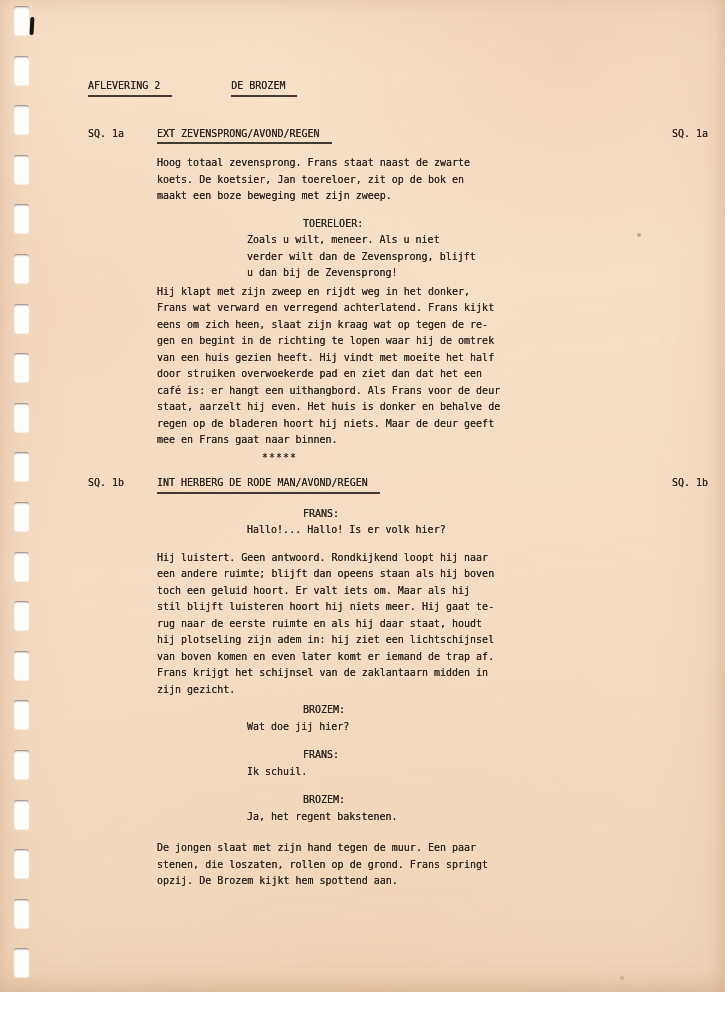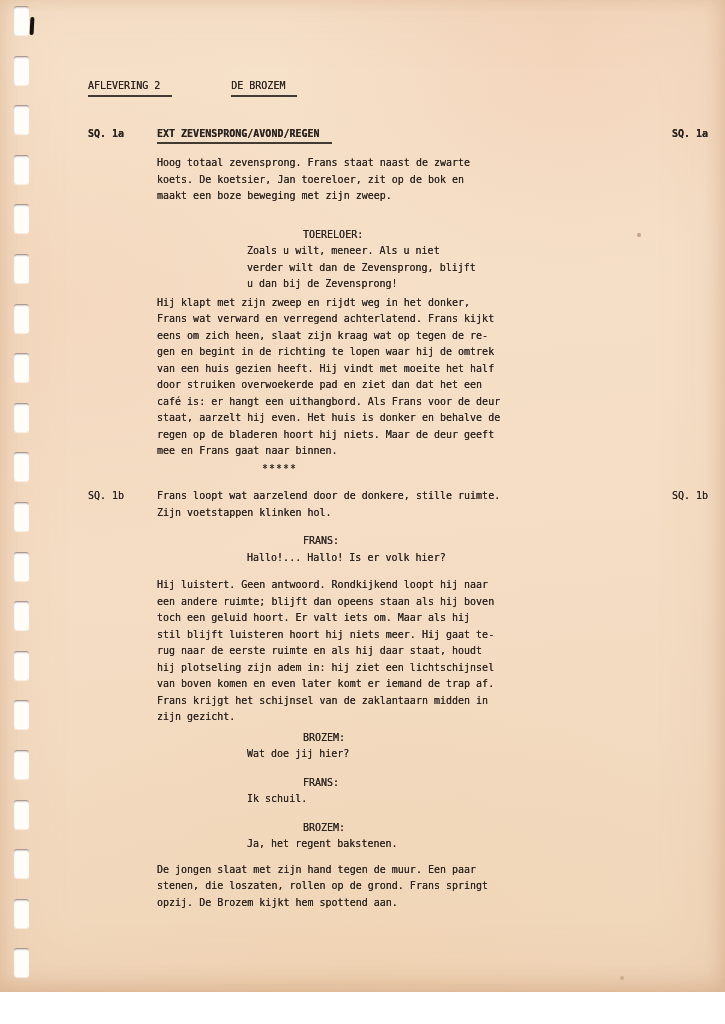--- a/index.html
+++ b/index.html
@@ -107,31 +107,31 @@
   <div class="speck" style="left:637px; top:233px;"></div>
   <div class="speck" style="left:620px; top:976px; opacity:.6;"></div>
 
   <div class="content">
 
     <div class="episode-header">
       <span class="underlined">AFLEVERING 2</span><span class="underlined episode-title-gap">DE BROZEM</span>
     </div>
 
     <div>
-      <div class="scene-head" style="margin-top:29px;font-weight:bold;">
+      <div class="scene-head" style="margin-top:29px;">
         <span class="sq-left">SQ. 1a</span>
         <div class="scene-title-wrap"><span class="underlined">EXT ZEVENSPRONG/AVOND/REGEN</span></div>
         <span class="sq-right">SQ. 1a</span>
       </div>
 
       <div class="action" style="margin-top:11px;">Hoog totaal zevensprong. Frans staat naast de zwarte
 koets. De koetsier, Jan toereloer, zit op de bok en
 maakt een boze beweging met zijn zweep.</div>
 
-      <div class="dialogue" style="margin-top:22px;">
+      <div class="dialogue" style="margin-top:11px;">
         <div class="speaker">TOERELOER:</div>
         <div class="lines">Zoals u wilt, meneer. Als u niet
 verder wilt dan de Zevensprong, blijft
 u dan bij de Zevensprong!</div>
       </div>
 
       <div class="action" style="margin-top:2px;">Hij klapt met zijn zweep en rijdt weg in het donker,
 Frans wat verward en verregend achterlatend. Frans kijkt
 eens om zich heen, slaat zijn kraag wat op tegen de re-
 gen en begint in de richting te lopen waar hij de omtrek
@@ -141,25 +141,24 @@
 staat, aarzelt hij even. Het huis is donker en behalve de
 regen op de bladeren hoort hij niets. Maar de deur geeft
 mee en Frans gaat naar binnen.</div>
 
       <div class="separator" style="margin-top:1px;">*****</div>
     </div>
 
     <div>
       <div class="scene-head" style="margin-top:9px;">
         <span class="sq-left">SQ. 1b</span>
+        <div class="scene-title-wrap"><span class="underlined">INT HERBERG DE RODE MAN/AVOND/REGEN</span></div>
         <span class="sq-right">SQ. 1b</span>
       </div>
 
-      <div class="action" style="margin-top:11px;">Frans loopt wat aarzelend door de donkere, stille ruimte.
-Zijn voetstappen klinken hol.</div>
 
       <div class="dialogue" style="margin-top:12px;">
         <div class="speaker">FRANS:</div>
         <div class="lines">Hallo!... Hallo! Is er volk hier?</div>
       </div>
 
       <div class="action" style="margin-top:11px;">Hij luistert. Geen antwoord. Rondkijkend loopt hij naar
 een andere ruimte; blijft dan opeens staan als hij boven
 toch een geluid hoort. Er valt iets om. Maar als hij
 stil blijft luisteren hoort hij niets meer. Hij gaat te-
@@ -177,19 +176,19 @@
       <div class="dialogue" style="margin-top:12px;">
         <div class="speaker">FRANS:</div>
         <div class="lines">Ik schuil.</div>
       </div>
 
       <div class="dialogue" style="margin-top:12px;">
         <div class="speaker">BROZEM:</div>
         <div class="lines">Ja, het regent bakstenen.</div>
       </div>
 
-      <div class="action" style="margin-top:9px;">De jongen slaat met zijn hand tegen de muur. Een paar
+      <div class="action" style="margin-top:15px;">De jongen slaat met zijn hand tegen de muur. Een paar
 stenen, die loszaten, rollen op de grond. Frans springt
 opzij. De Brozem kijkt hem spottend aan.</div>
     </div>
 
   </div>
 </div>
 
 </body></html>

